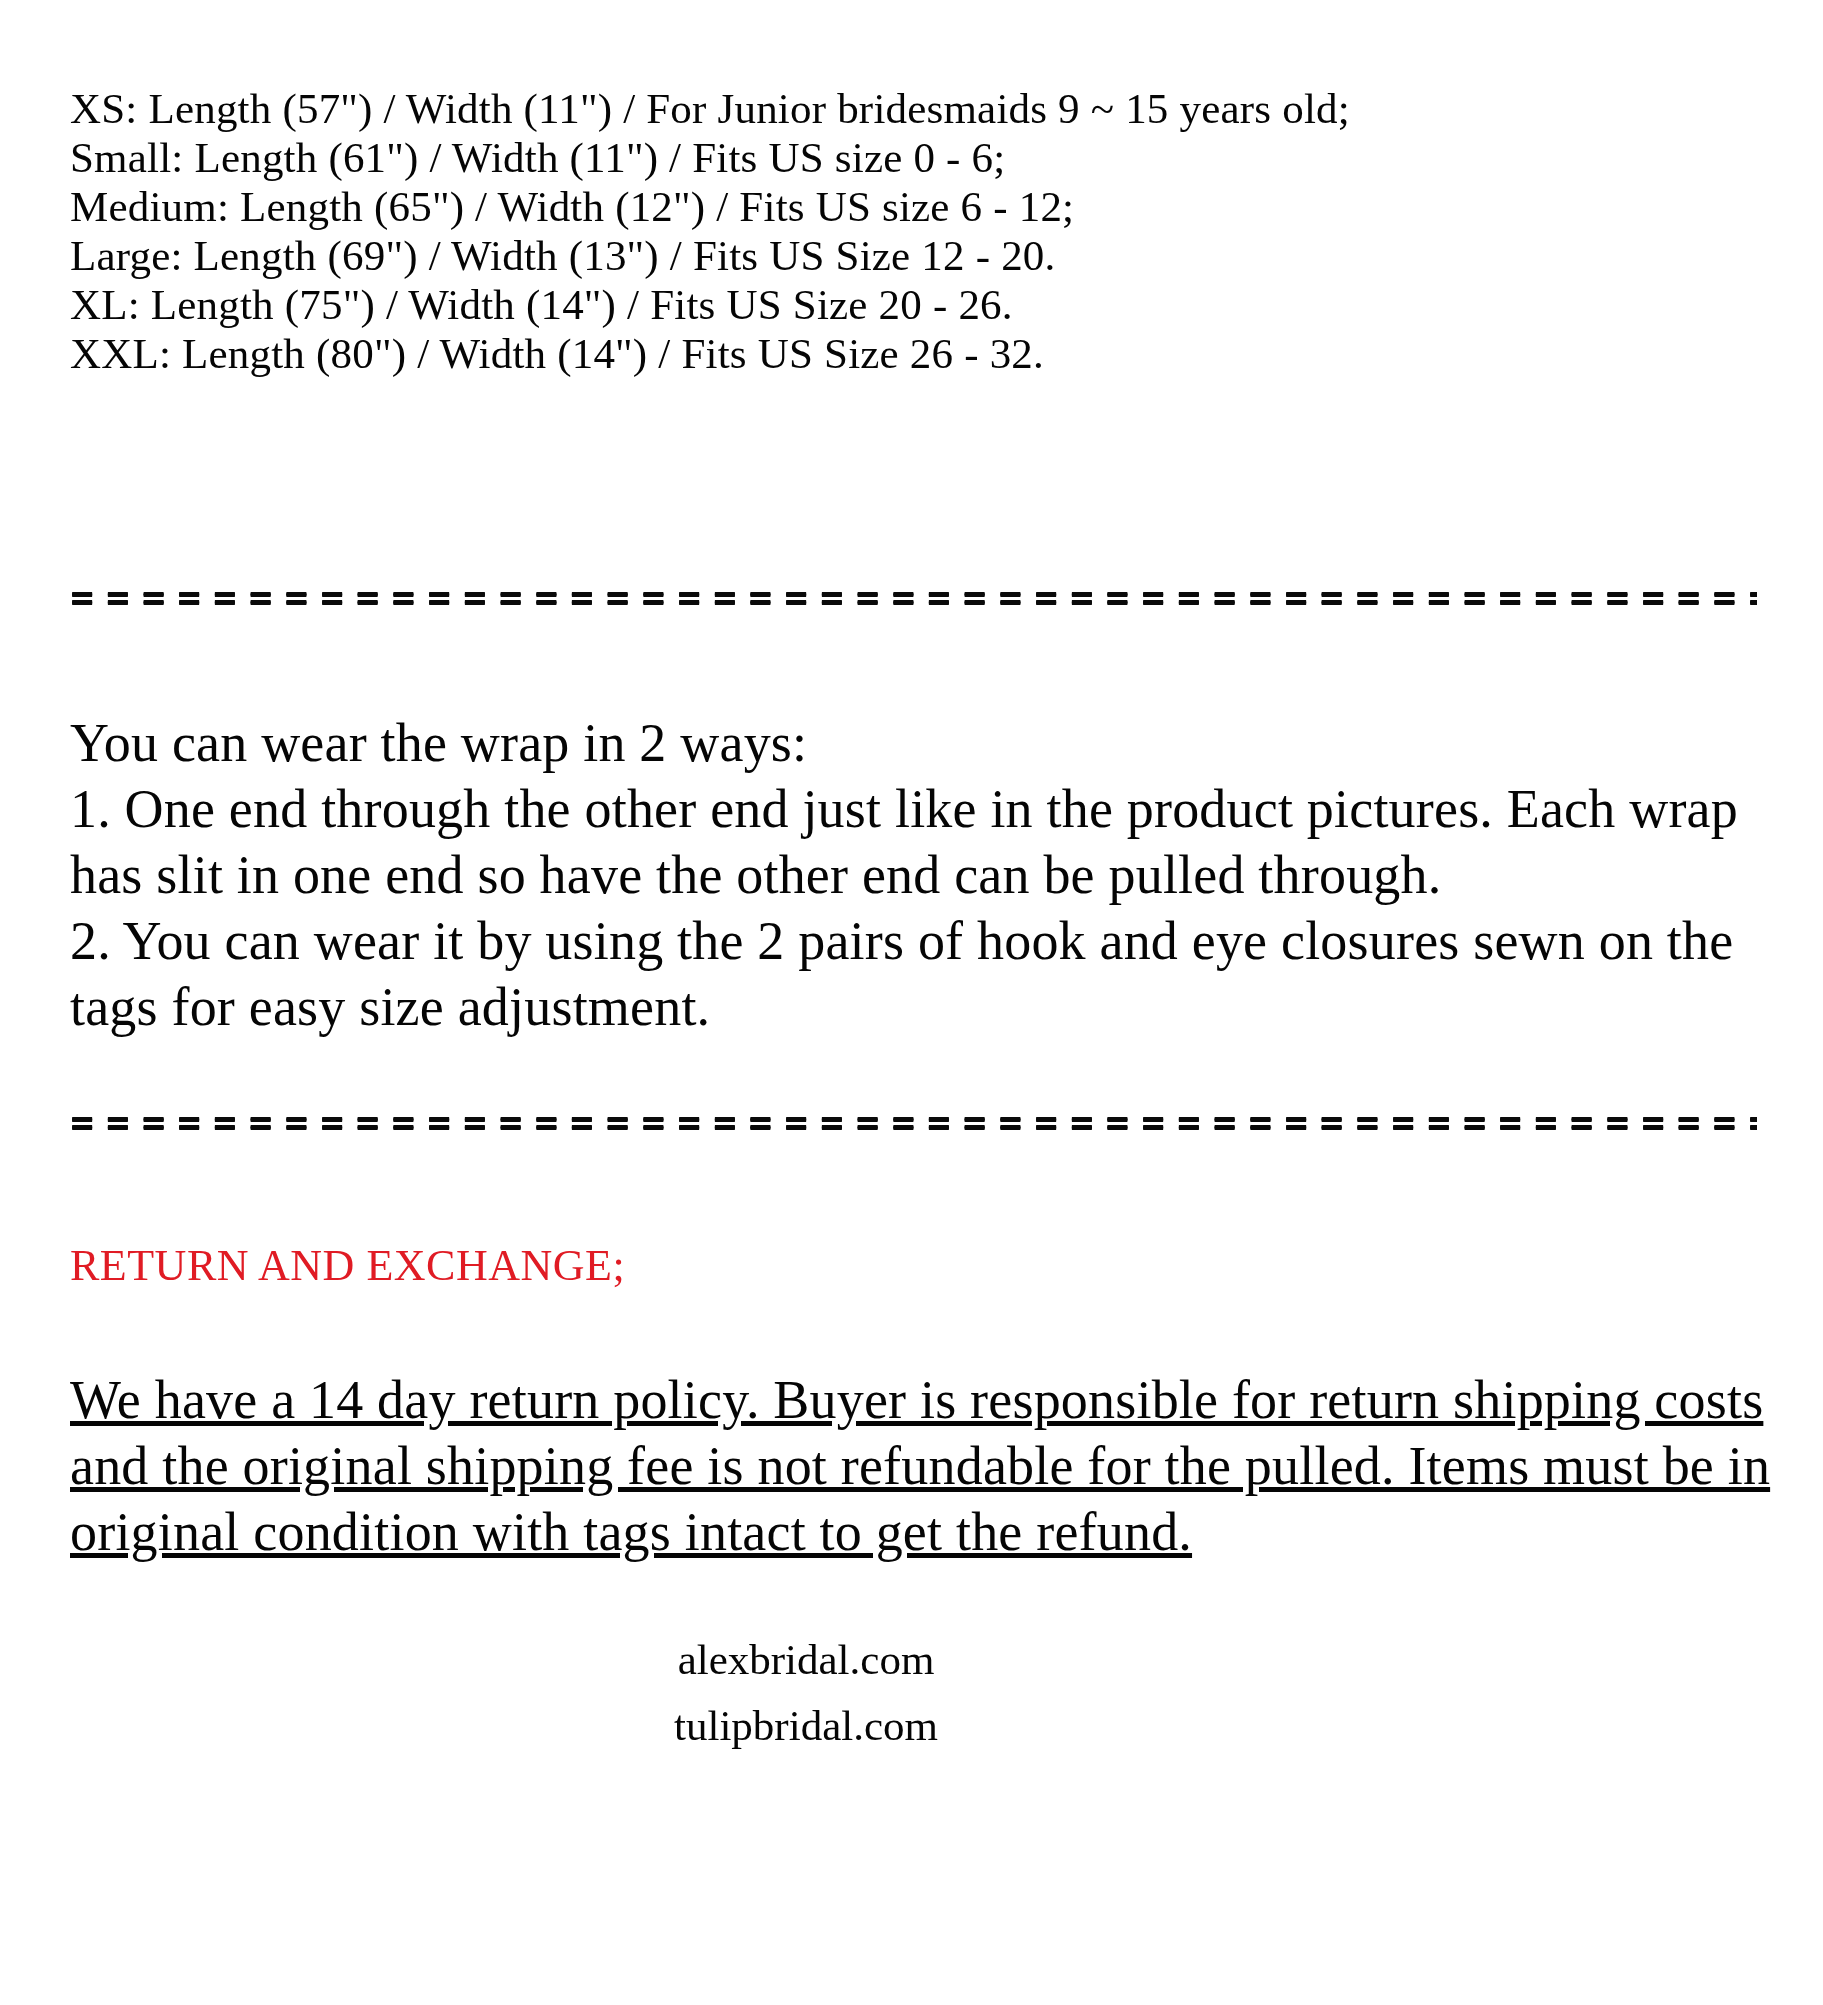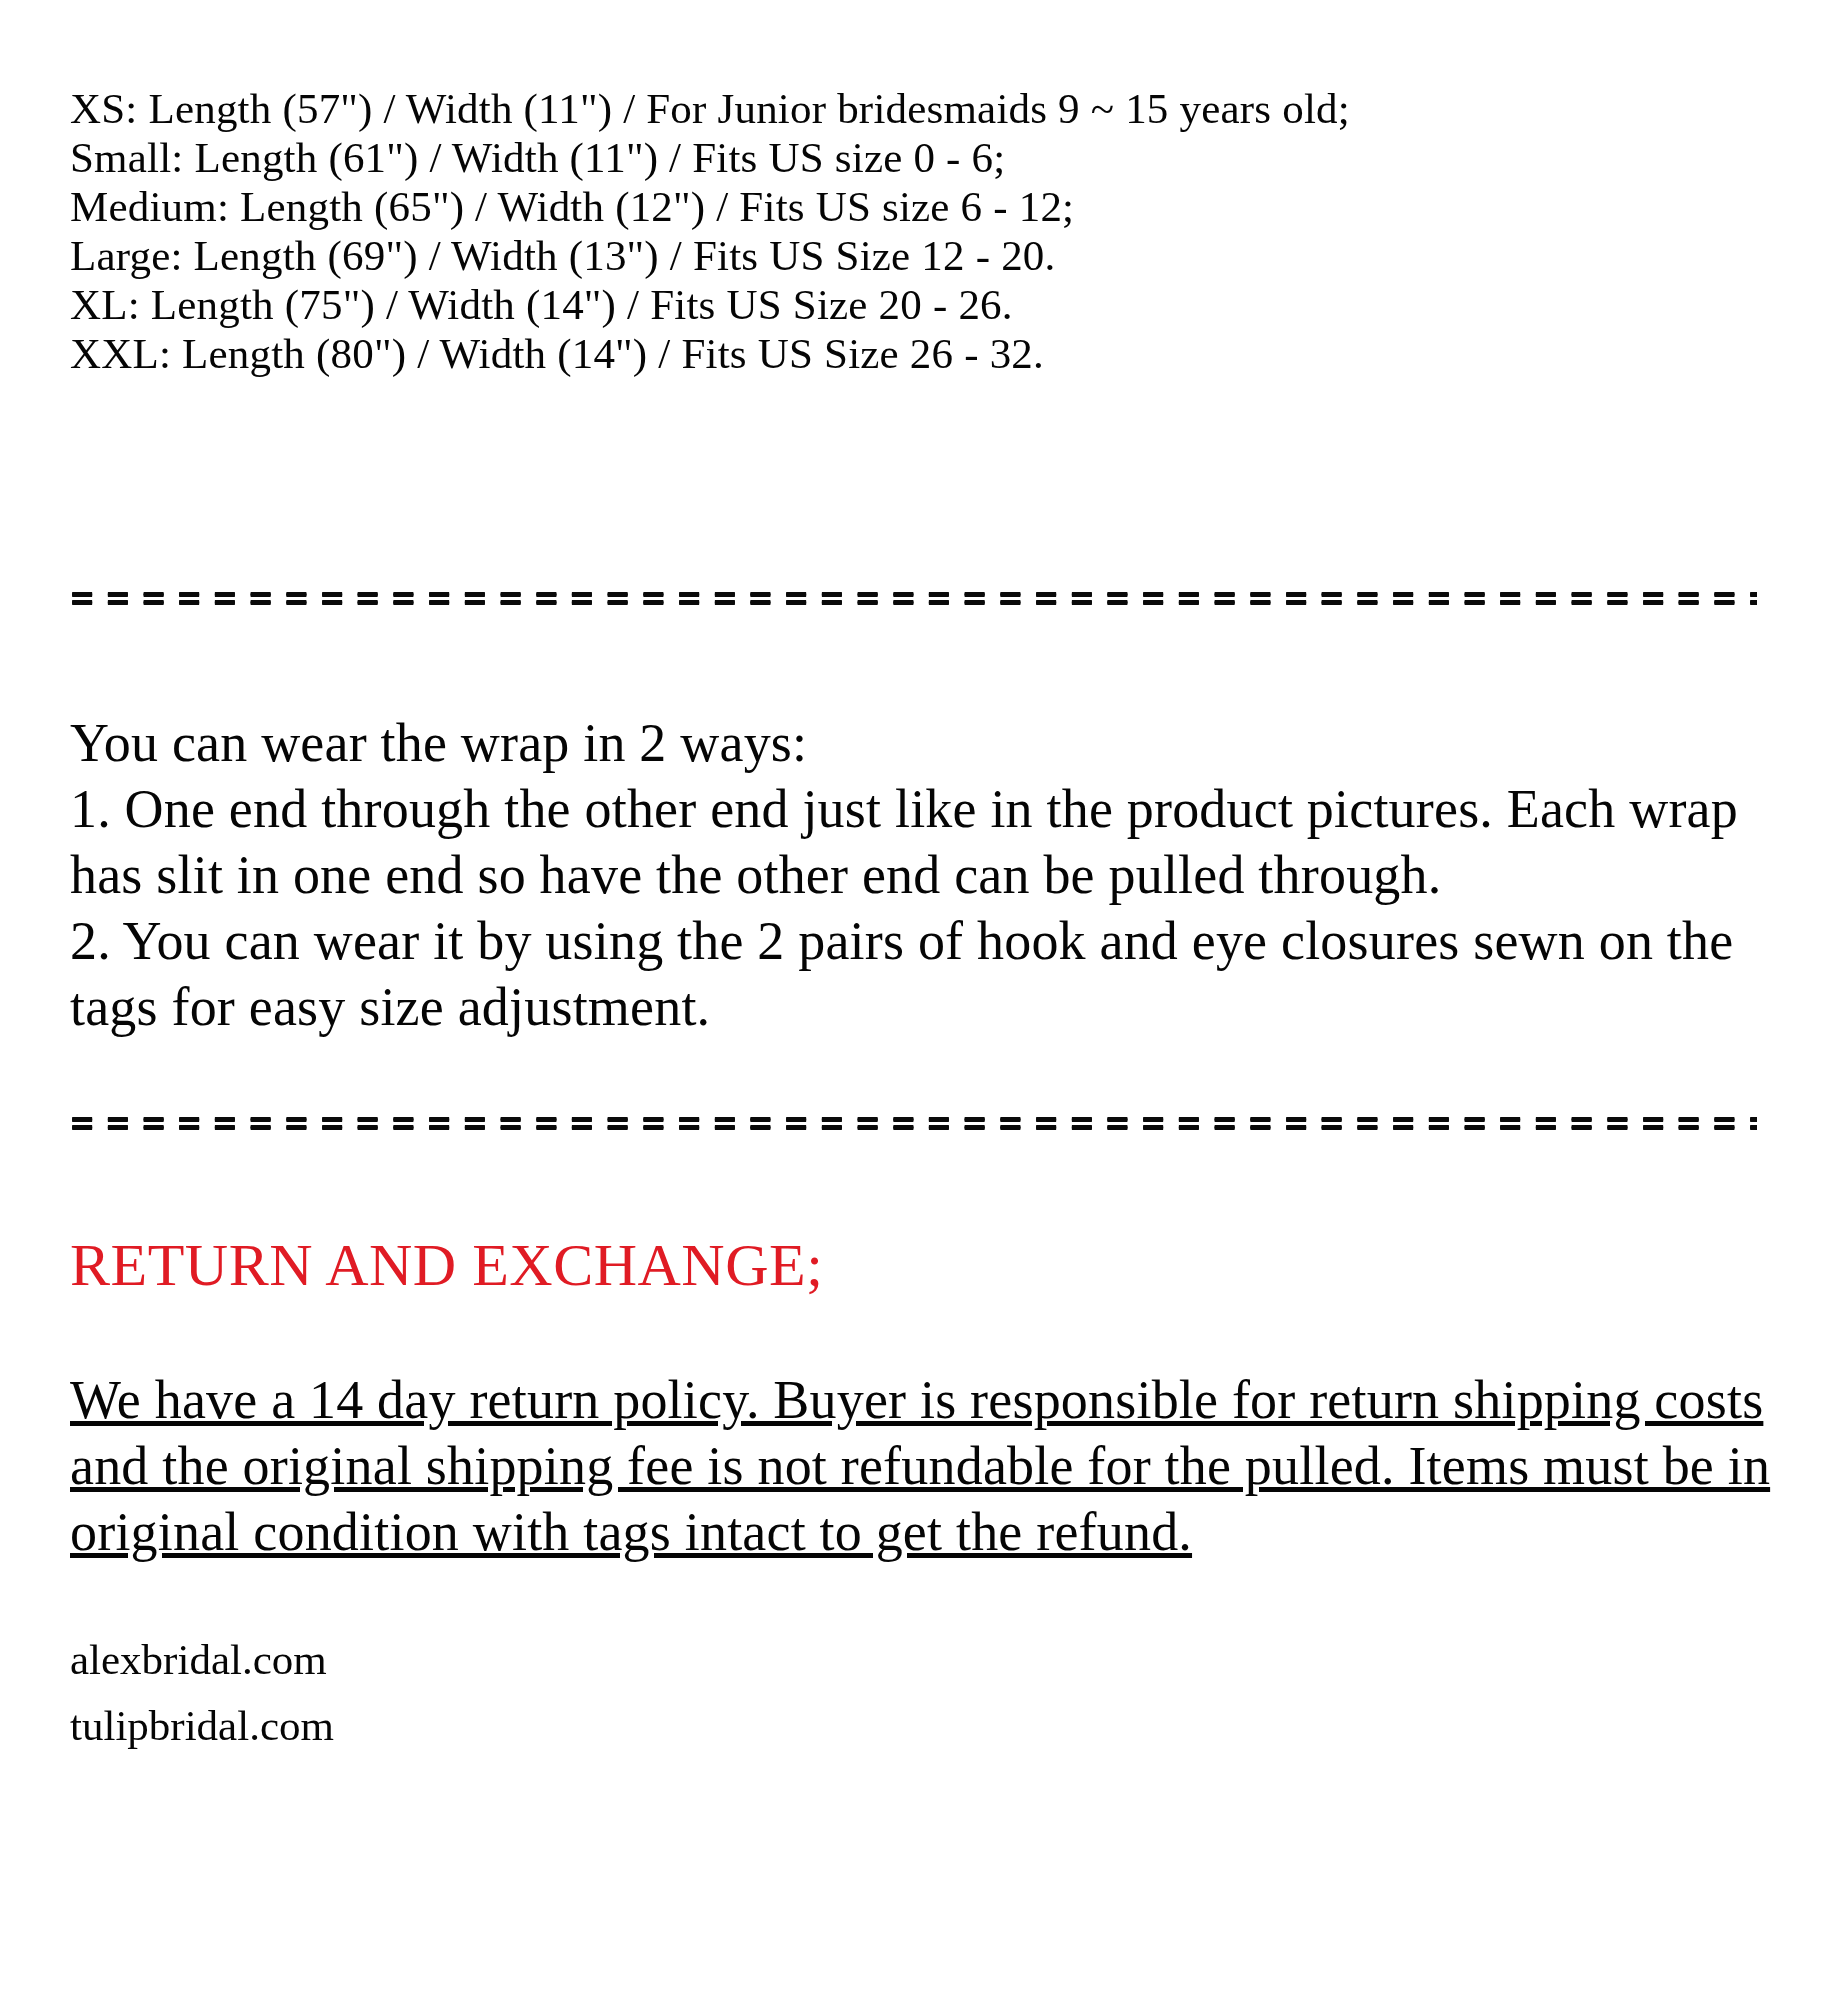--- a/index.html
+++ b/index.html
@@ -43,31 +43,31 @@
     letter-spacing: 11.2px;
     white-space: nowrap;
     overflow: hidden;
     color: #0a0a0a;
     text-shadow: 0 1.4px 0 #0a0a0a, 0 -1.4px 0 #0a0a0a;
   }
   .divider-1 { margin-top: 197px; }
   .divider-2 { margin-top: 60px; }
   .return-heading {
     margin-top: 86px;
-    font-size: 60px;
+    font-size: 44px;
     line-height: 69px;
     letter-spacing: 0.5px;
     white-space: nowrap;
   }
   .return-para { margin-top: 67px; text-decoration: underline; }
   
   .websites {
     margin-top: 62px;
     margin-right: 215px;
-    text-align: left;
+    text-align: center;
   }
   .websites .line {
     font-size: 43px;
     line-height: 66px;
     white-space: nowrap;
   }
 </style>
 </head>
 <body style="background: rgb(255, 255, 255); color: rgb(5, 5, 5);">
 

